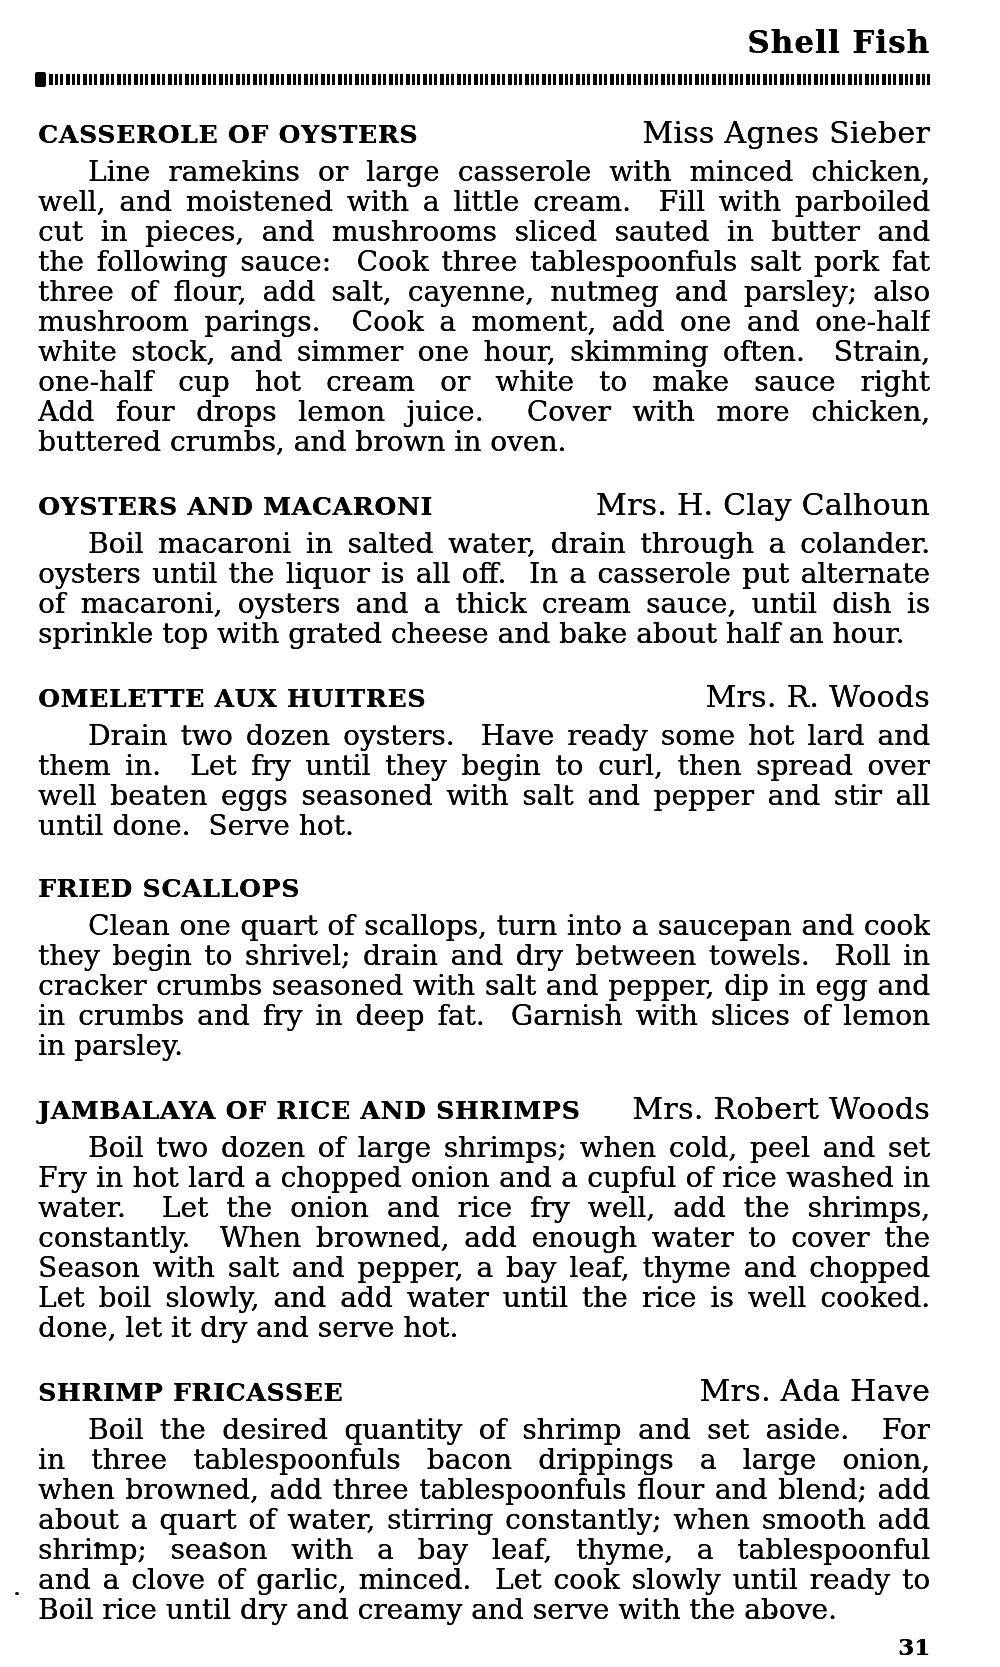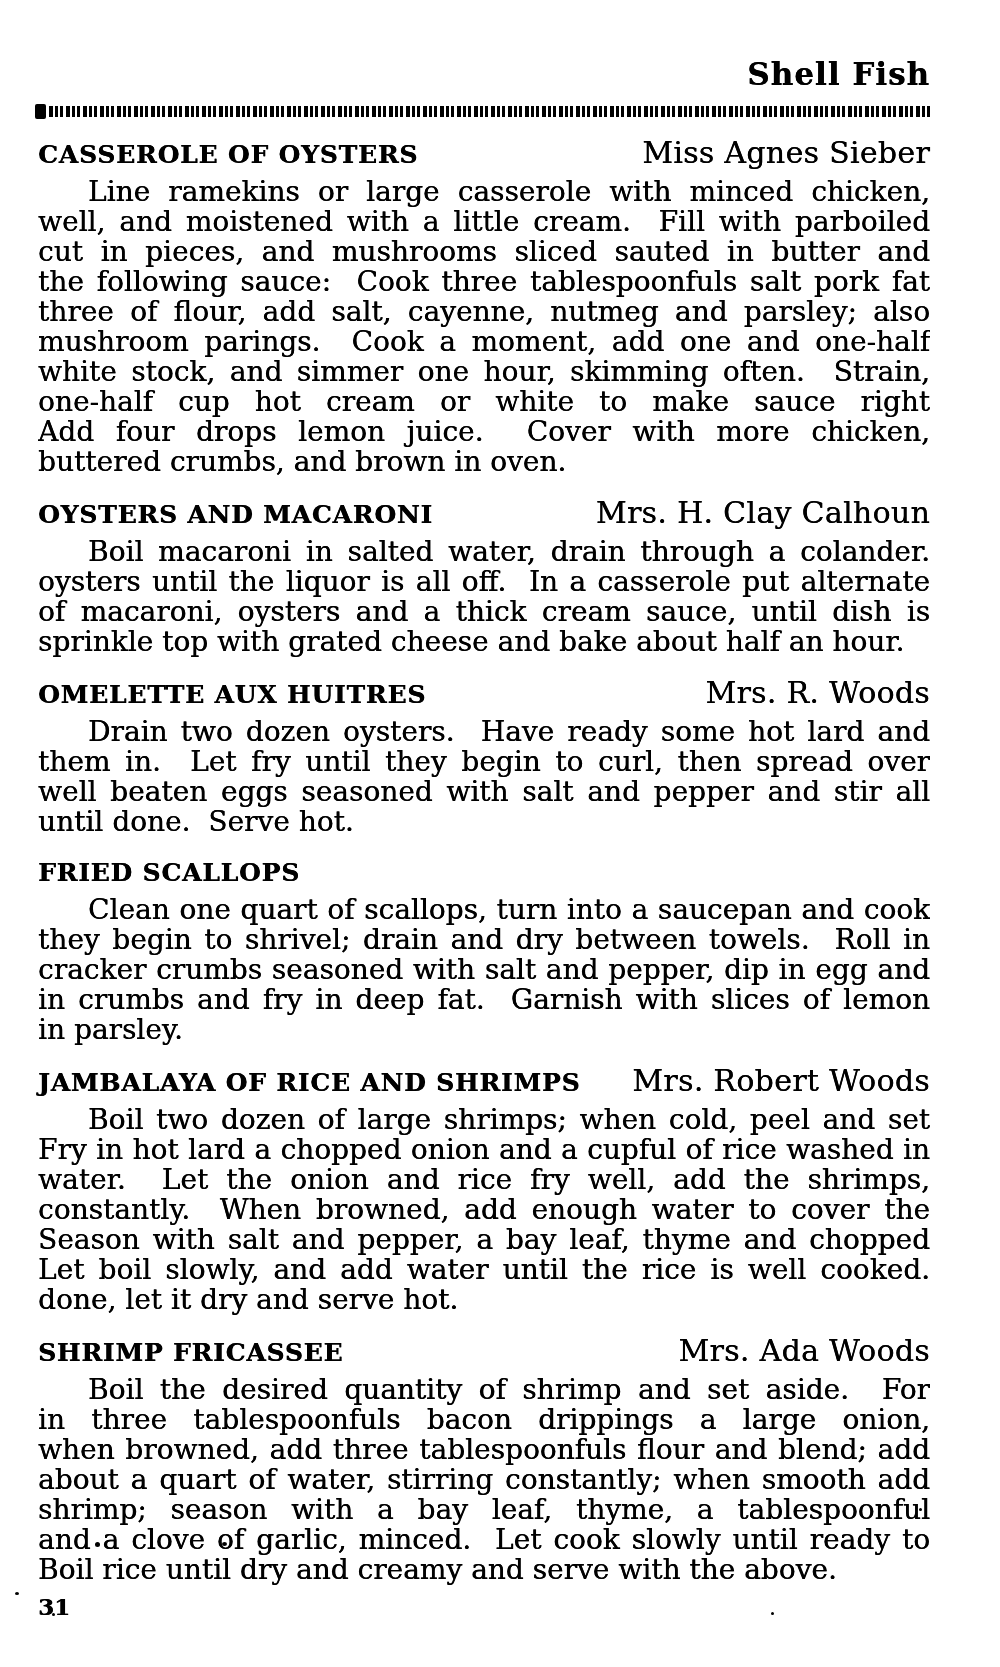--- a/index.html
+++ b/index.html
@@ -12,21 +12,21 @@
     height: 1667px;
     overflow: hidden;
     color: #000000;
     font-family: "DejaVu Serif", "Liberation Serif", serif;
   }
   .page {
     position: relative;
     width: 1000px;
     height: 1644px;
     box-sizing: border-box;
-    padding: 56px 70px 0 38px;
+    padding: 24px 70px 0 38px;
     background: #ffffff;
   }
   
   .running-head {
     text-align: right;
     font-weight: bold;
     font-size: 31px;
     line-height: 36px;
     letter-spacing: 1px;
     text-shadow: 0.4px 0 0 #000;
@@ -53,21 +53,21 @@
     width: 11px;
     height: 15px;
     background: #000;
     border-radius: 2px;
   }
   
   .recipe-head {
     display: flex;
     justify-content: space-between;
     align-items: baseline;
-    margin: 20px 0 6px 0;
+    margin: 32px 0 6px 0;
   }
   .recipe-title {
     margin: 0;
     font-size: 25px;
     line-height: 32px;
     font-weight: bold;
     letter-spacing: 0.8px;
     text-shadow: 0.4px 0 0 #000;
   }
   .attribution {
@@ -89,21 +89,21 @@
   }
   .line.first { text-indent: 50px; }
   .line.last  { text-align-last: left; }
   .line:not(.last)::after {
     content: "";
     display: inline-block;
     width: 100%;
   }
   
   .page-number {
-    text-align: left;
+    text-align: right;
     font-weight: bold;
     font-size: 23px;
     line-height: 28px;
     margin-top: 8px;
     text-shadow: 0.4px 0 0 #000;
   }
   
   .speck {
     position: absolute;
     background: #000;
@@ -188,21 +188,21 @@
           <div class="line">water.  Let the onion and rice fry well, add the shrimps, stirring</div>
           <div class="line">constantly.  When browned, add enough water to cover the whole.</div>
           <div class="line">Season with salt and pepper, a bay leaf, thyme and chopped parsley.</div>
           <div class="line">Let boil slowly, and add water until the rice is well cooked.  When</div>
           <div class="line last">done, let it dry and serve hot.</div>
         </div>
       </section>
       <section class="recipe">
         <div class="recipe-head">
           <h2 class="recipe-title">SHRIMP FRICASSEE</h2>
-          <span class="attribution">Mrs. Ada Woods</span>
+          <span class="attribution">Mrs. Ada Have</span>
         </div>
         <div class="recipe-body">
           <div class="line first">Boil the desired quantity of shrimp and set aside.  For sauce fry</div>
           <div class="line">in three tablespoonfuls bacon drippings a large onion, chopped fine;</div>
           <div class="line">when browned, add three tablespoonfuls flour and blend; add slowly</div>
           <div class="line">about a quart of water, stirring constantly; when smooth add the</div>
           <div class="line">shrimp; season with a bay leaf, thyme, a tablespoonful chopped parsley</div>
           <div class="line">and a clove of garlic, minced.  Let cook slowly until ready to serve.</div>
           <div class="line last">Boil rice until dry and creamy and serve with the above.</div>
         </div>

